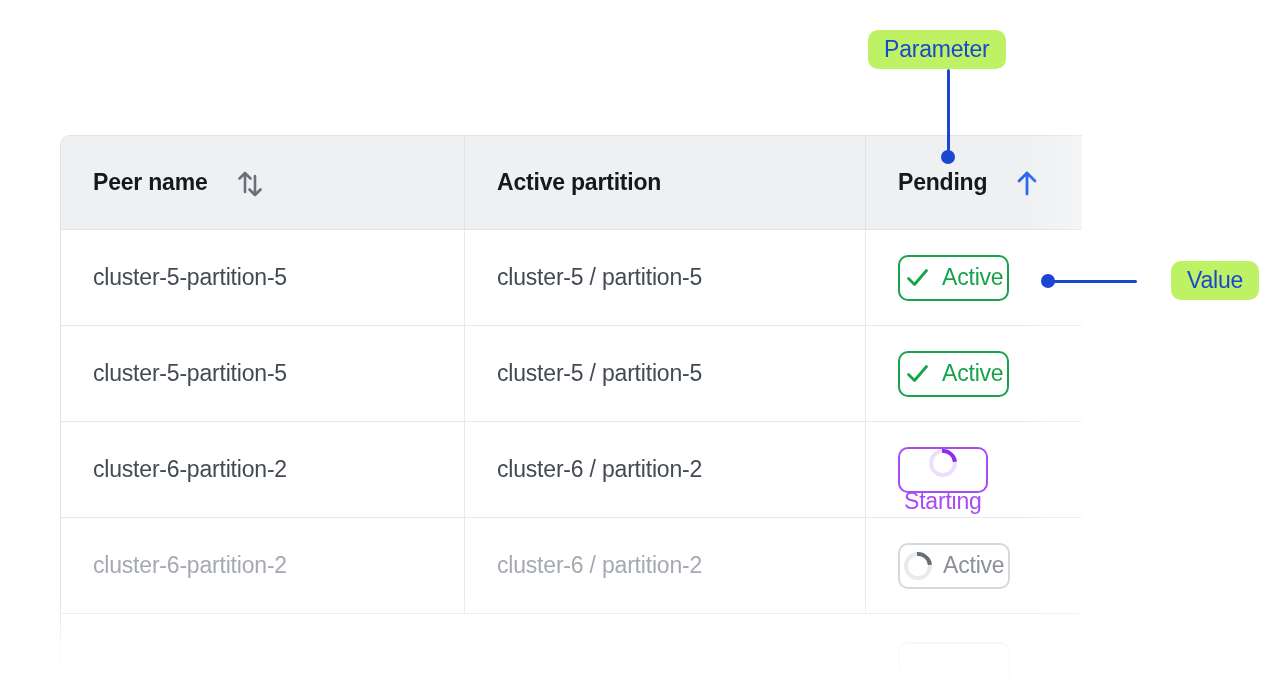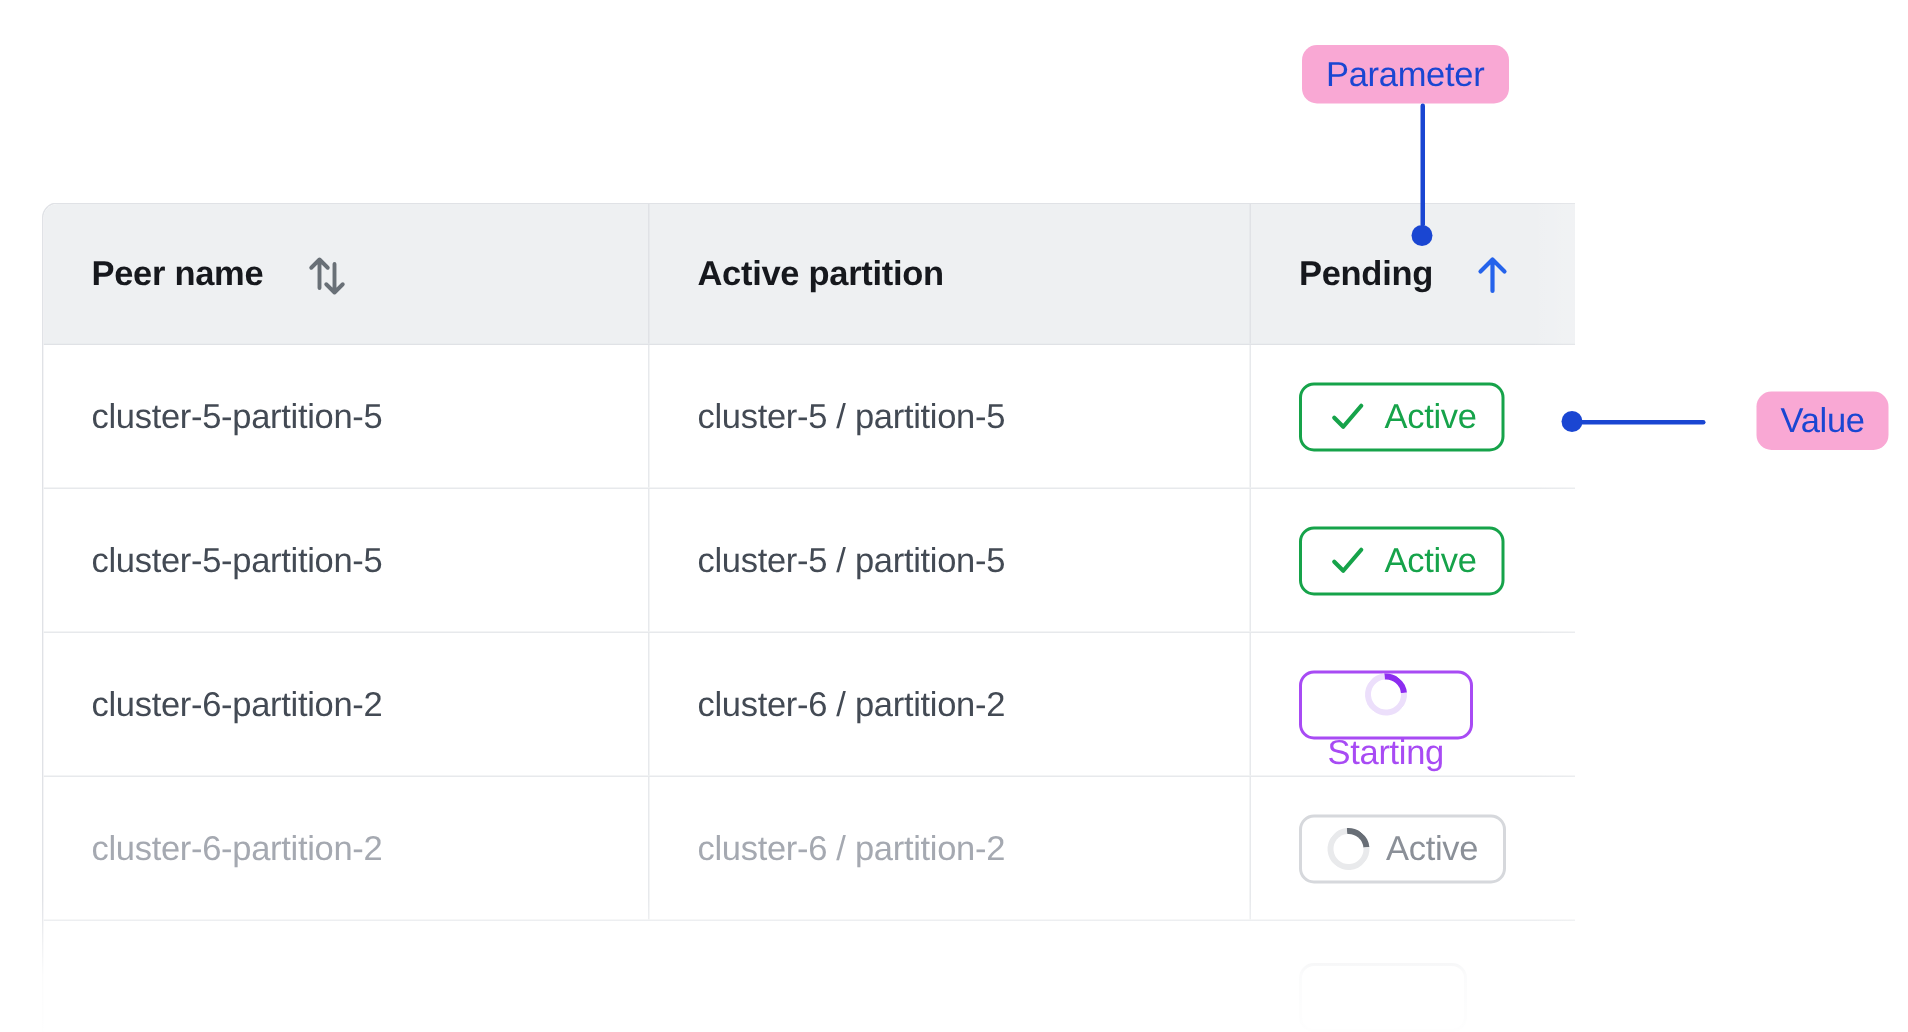--- a/index.html
+++ b/index.html
@@ -8,21 +8,21 @@
     position: relative;
     background: #ffffff;
     overflow: hidden;
     font-family: "Liberation Sans", sans-serif;
     letter-spacing: -0.2px;
   }
 
   
   .table-wrap {
     position: absolute;
-    left: 28px; top: 135px;
+    left: 60px; top: 135px;
     width: 1022px; height: 553px;
     border-left: 1.5px solid #e0e2e6;
     border-top: 1.5px solid #e0e2e6;
     border-top-left-radius: 10px;
     overflow: hidden;
   }
   .thead {
     display: flex;
     height: 94px;
     background: #eef0f2;
@@ -50,21 +50,21 @@
     font-size: 23px; color: #434a54;
   }
   .tr.disabled .td { color: #a5a9b1; }
   .ghost-row { border-bottom: none; height: 75px; align-items: flex-start; }
 
   .sort-icon { margin-left: 26px; flex: none; }
 
   
   .badge {
     display: inline-flex; align-items: center; gap: 11px;
-    height: 46px; padding: 0 17px;
+    height: 46px; padding: 0 4px;
     border: 2px solid; border-radius: 10px;
     font-size: 23px; font-weight: 500;
     background: #ffffff;
   }
   .badge.active   { color: #16a34a; border-color: #16a34a; }
   .badge.starting { color: #a84bf4; border-color: #a84bf4; flex-direction: column; }
   .badge.pending  { color: #8b9098; border-color: #d6d8dc; }
   .badge.ghost {
     border-color: #dfe1e5;
     width: 112px; height: 46px;
@@ -93,21 +93,21 @@
     width: 1272px; height: 90px;
     background: linear-gradient(to bottom, rgba(255,255,255,0) 0%, rgba(255,255,255,0.88) 58%, rgba(255,255,255,0.97) 100%);
     pointer-events: none;
   }
 
   
   .callout {
     position: absolute;
     display: inline-flex; align-items: center;
     height: 39px; padding: 0 16px;
-    background: #f9a8d4;
+    background: #bef264;
     color: #1a46d2;
     font-size: 23px; font-weight: 500;
     border-radius: 10px;
     white-space: nowrap;
   }
   .callout.parameter { left: 868px; top: 30px; }
   .callout.value     { left: 1171px; top: 261px; }
   .connector { position: absolute; background: #1a46d2; border-radius: 2px; }
   .connector.vertical   { left: 946.5px; top: 69px; width: 3px; height: 82px; }
   .connector.horizontal { left: 1048px; top: 279.5px; width: 89px; height: 3px; }

